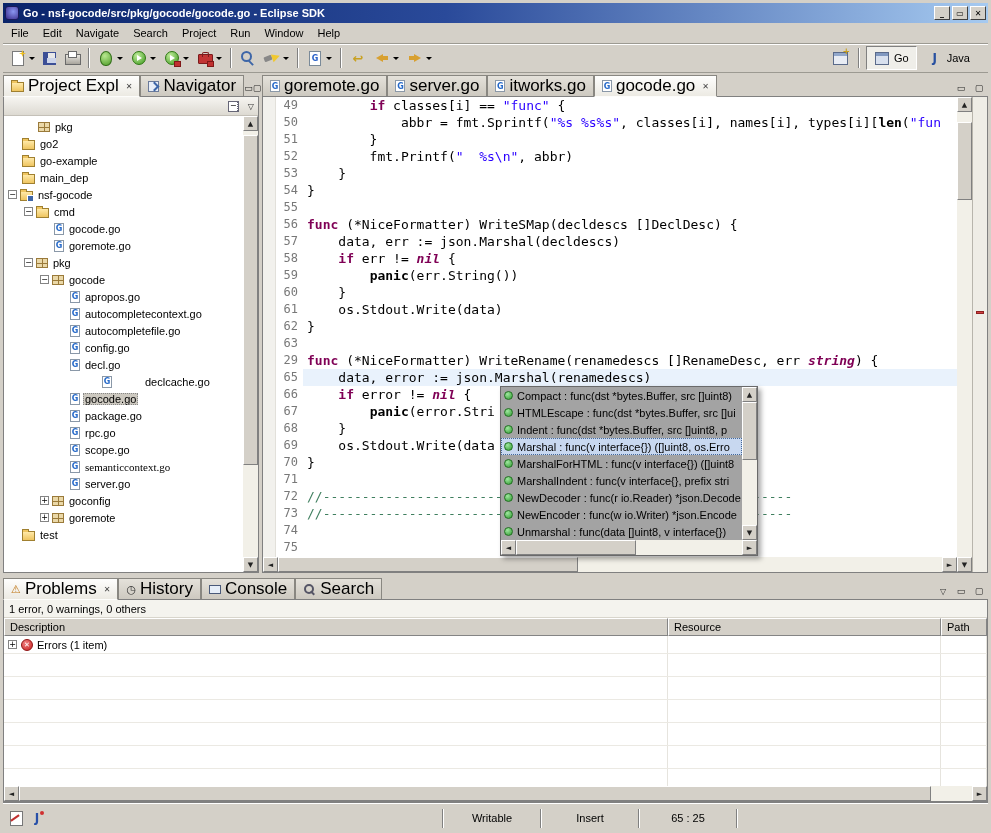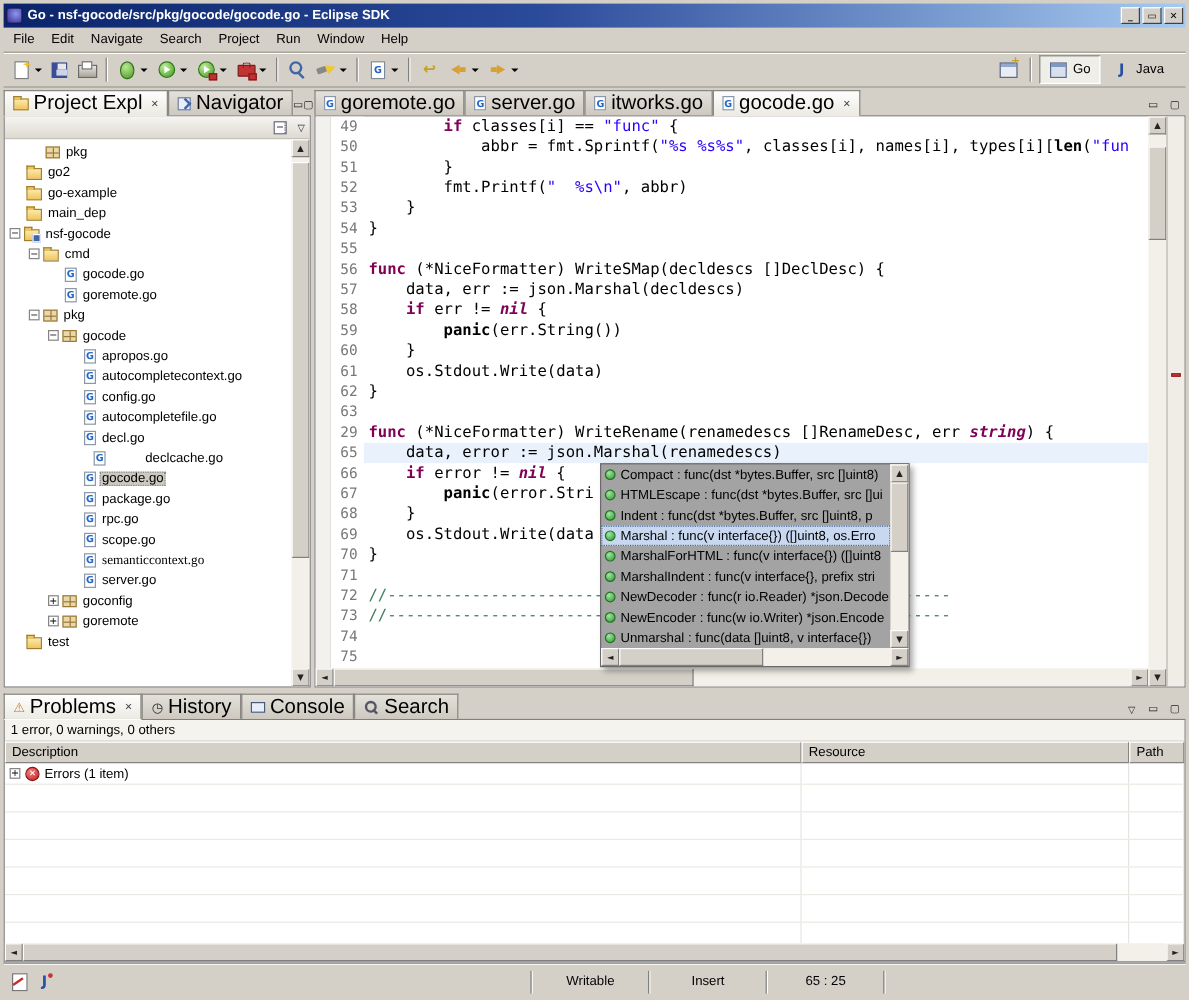--- a/index.html
+++ b/index.html
@@ -329,33 +329,33 @@
                 <span class="tree-label">apropos.go</span>
               </div>
               <div class="tree-row" style="padding-left: 52px;">
                 <span class="exp-spacer"></span>
                 <span class="vicon go-file-icon"></span>
                 <span class="tree-label">autocompletecontext.go</span>
               </div>
               <div class="tree-row" style="padding-left: 52px;">
                 <span class="exp-spacer"></span>
                 <span class="vicon go-file-icon"></span>
+                <span class="tree-label">autocompletefile.go</span>
+              </div>
+              <div class="tree-row" style="padding-left: 52px;">
+                <span class="exp-spacer"></span>
+                <span class="vicon go-file-icon"></span>
                 <span class="tree-label">config.go</span>
               </div>
               <div class="tree-row" style="padding-left: 52px;">
                 <span class="exp-spacer"></span>
                 <span class="vicon go-file-icon"></span>
-                <span class="tree-label">autocompletefile.go</span>
-              </div>
-              <div class="tree-row" style="padding-left: 52px;">
-                <span class="exp-spacer"></span>
-                <span class="vicon go-file-icon"></span>
                 <span class="tree-label">decl.go</span>
               </div>
-              <div class="tree-row" style="padding-left: 32px; gap: 31px;">
+              <div class="tree-row" style="padding-left: 56px; gap: 31px;">
                 <span class="exp-spacer"></span>
                 <span class="vicon go-file-icon"></span>
                 <span class="tree-label">declcache.go</span>
               </div>
               <div class="tree-row sel" style="padding-left: 52px;">
                 <span class="exp-spacer"></span>
                 <span class="vicon go-file-icon"></span>
                 <span class="tree-label">gocode.go</span>
               </div>
               <div class="tree-row" style="padding-left: 52px;">

